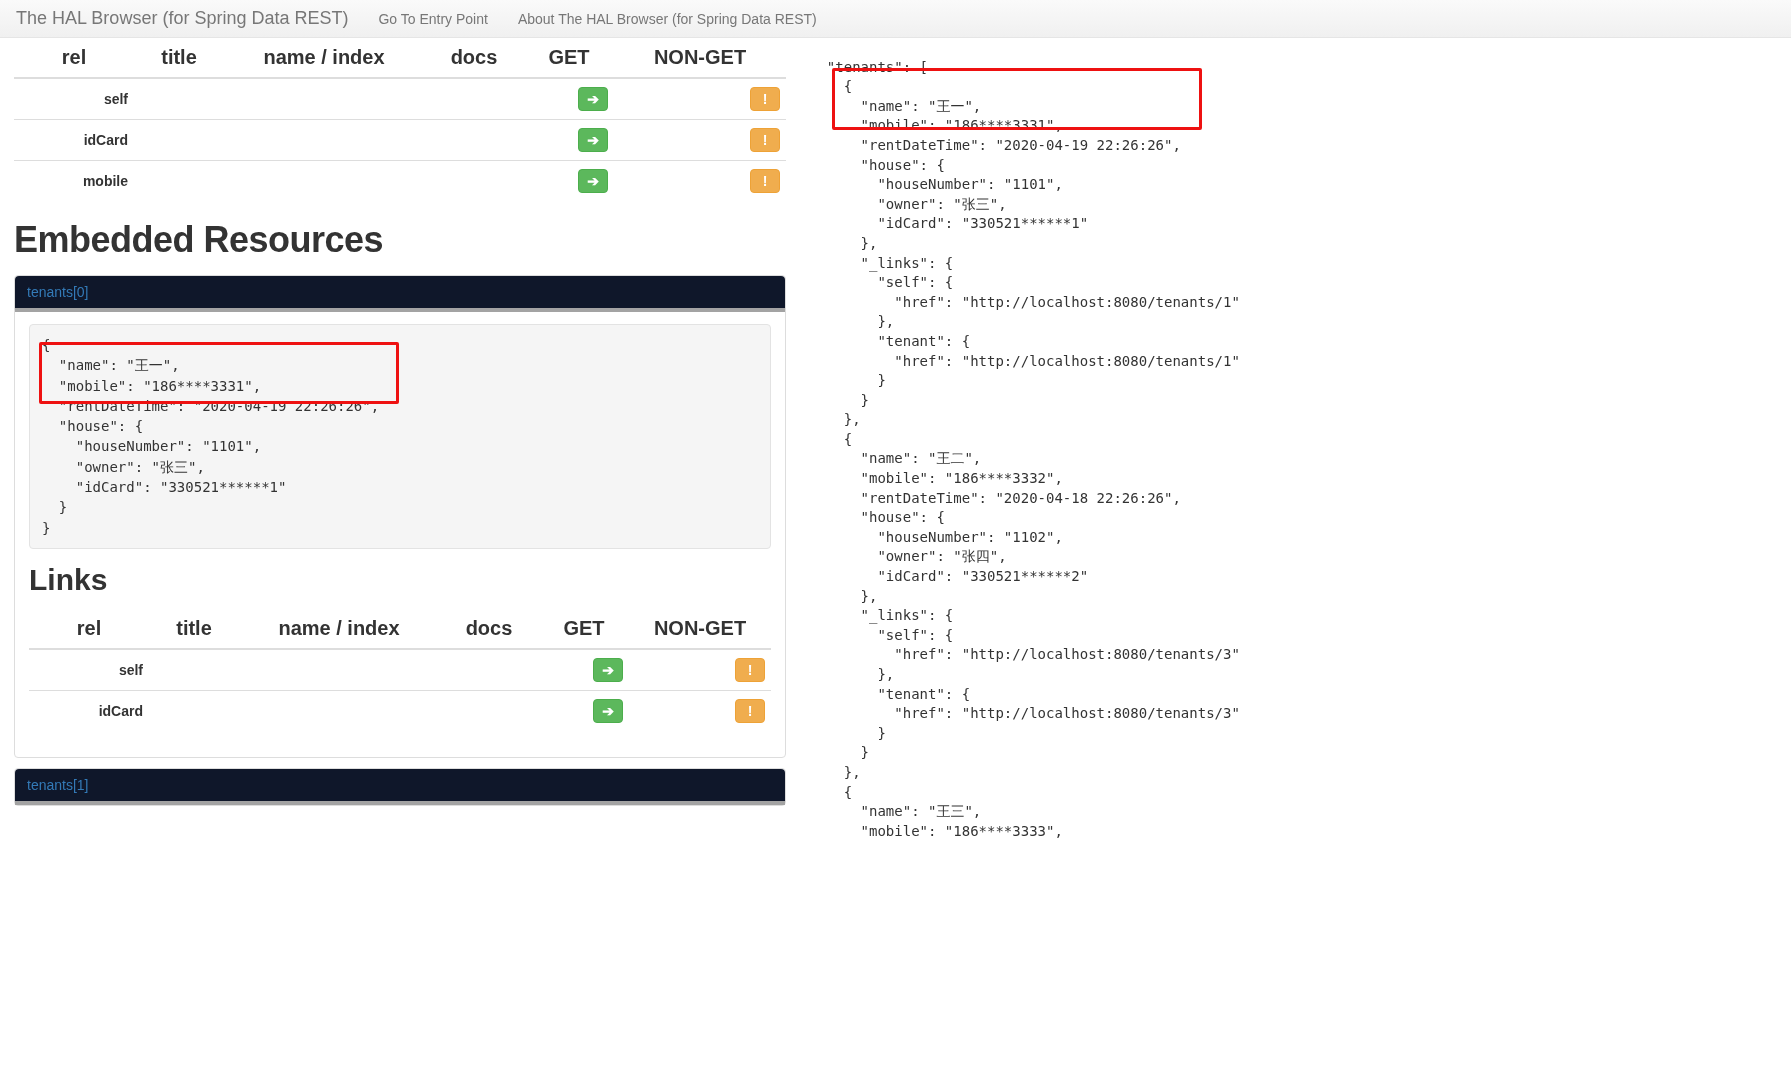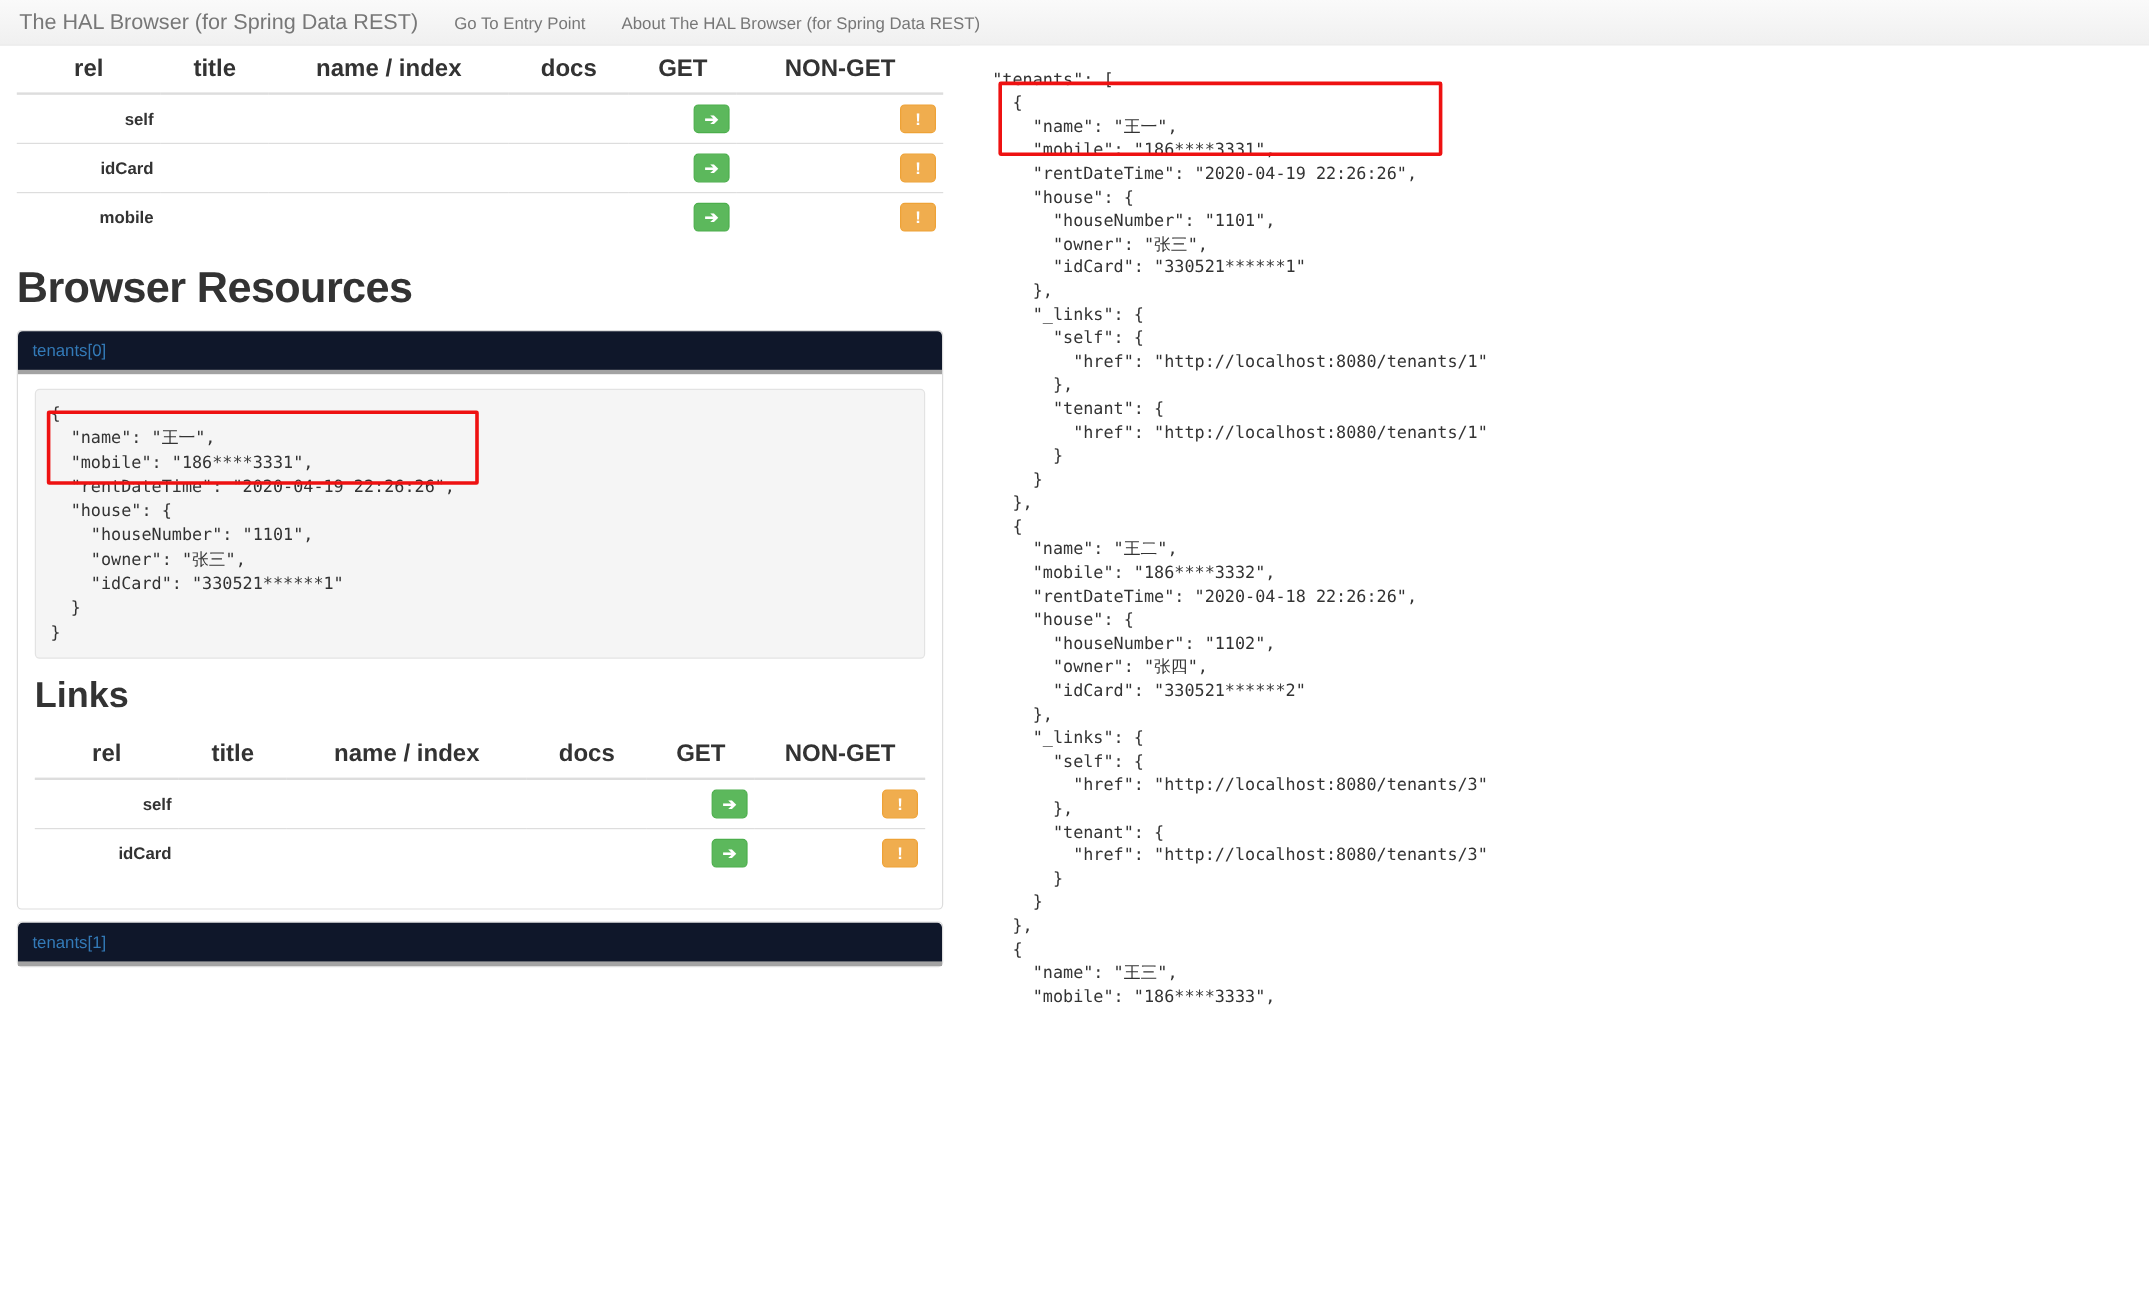--- a/index.html
+++ b/index.html
@@ -85,21 +85,21 @@
           <td><span class="btn btn-green">
                 <span class="arrow-icon">➔</span>
               </span></td>
           <td><span class="btn btn-orange">
                 <span class="bang-icon">!</span>
               </span></td>
         </tr>
       </tbody>
     </table>
 
-    <h1 class="section">Browser Resources</h1>
+    <h1 class="section">Embedded Resources</h1>
 
     <div class="panel">
       <div class="panel-heading">
         <a>tenants[0]</a>
       </div>
       <div class="panel-body">
 
 
         <div style="position:relative">
           <pre class="propbox">{

